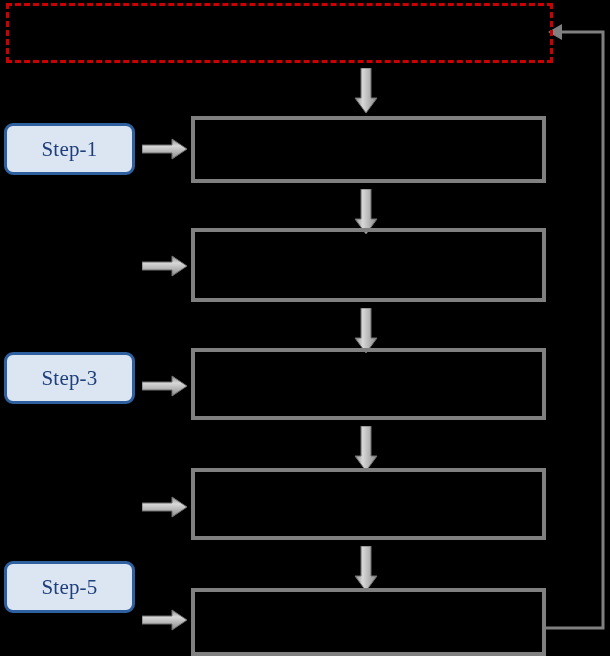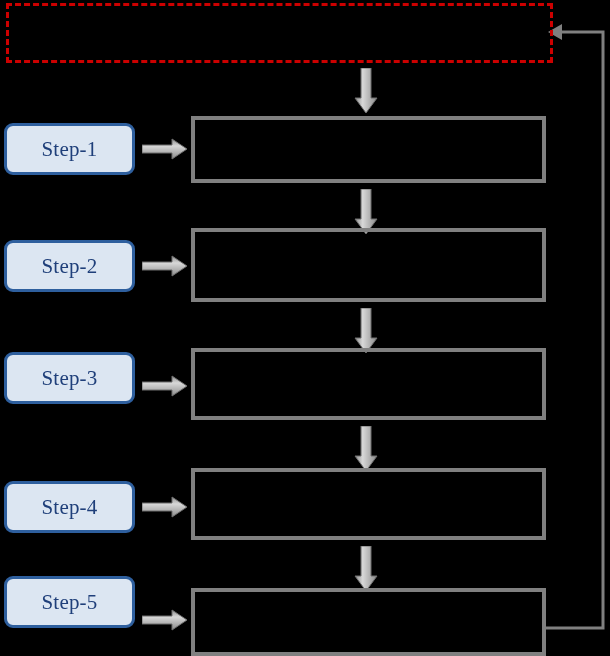--- a/index.html
+++ b/index.html
@@ -127,23 +127,20 @@
     <polygon points="0,7 30,7 30,1 45,11 30,21 30,15 0,15" fill="url(#gr1)" stroke="#6e6e6e" stroke-width="1"></polygon>
   </svg>
   <div class="content-box" style="top:116px; height:67px">
     <span></span>
   </div>
 
   <svg class="arrow-down" style="top:189px" viewBox="0 0 28 46" xmlns="http://www.w3.org/2000/svg">
     <polygon points="9,0 19,0 19,30 25,30 14,45 3,30 9,30" fill="url(#gd1)" stroke="#6e6e6e" stroke-width="1"></polygon>
   </svg>
 
-  <div class="step-pill" style="top:240px">
-    <span>Step-2</span>
-  </div>
   <svg class="arrow-right" style="top:255px" viewBox="0 0 46 22" xmlns="http://www.w3.org/2000/svg">
     <polygon points="0,7 30,7 30,1 45,11 30,21 30,15 0,15" fill="url(#gr1)" stroke="#6e6e6e" stroke-width="1"></polygon>
   </svg>
   <div class="content-box" style="top:228px; height:74px">
     <span></span>
   </div>
 
   <svg class="arrow-down" style="top:308px" viewBox="0 0 28 46" xmlns="http://www.w3.org/2000/svg">
     <polygon points="9,0 19,0 19,30 25,30 14,45 3,30 9,30" fill="url(#gd1)" stroke="#6e6e6e" stroke-width="1"></polygon>
   </svg>
@@ -155,35 +152,32 @@
     <polygon points="0,7 30,7 30,1 45,11 30,21 30,15 0,15" fill="url(#gr1)" stroke="#6e6e6e" stroke-width="1"></polygon>
   </svg>
   <div class="content-box" style="top:348px; height:72px">
     <span></span>
   </div>
 
   <svg class="arrow-down" style="top:426px" viewBox="0 0 28 46" xmlns="http://www.w3.org/2000/svg">
     <polygon points="9,0 19,0 19,30 25,30 14,45 3,30 9,30" fill="url(#gd1)" stroke="#6e6e6e" stroke-width="1"></polygon>
   </svg>
 
-  <div class="step-pill" style="top:481px">
-    <span>Step-4</span>
-  </div>
   <svg class="arrow-right" style="top:496px" viewBox="0 0 46 22" xmlns="http://www.w3.org/2000/svg">
     <polygon points="0,7 30,7 30,1 45,11 30,21 30,15 0,15" fill="url(#gr1)" stroke="#6e6e6e" stroke-width="1"></polygon>
   </svg>
   <div class="content-box" style="top:468px; height:72px">
     <span></span>
   </div>
 
   <svg class="arrow-down" style="top:546px" viewBox="0 0 28 46" xmlns="http://www.w3.org/2000/svg">
     <polygon points="9,0 19,0 19,30 25,30 14,45 3,30 9,30" fill="url(#gd1)" stroke="#6e6e6e" stroke-width="1"></polygon>
   </svg>
 
-  <div class="step-pill" style="top:576px">
+  <div class="step-pill" style="top:561px">
     <span>Step-5</span>
   </div>
   <svg class="arrow-right" style="top:609px" viewBox="0 0 46 22" xmlns="http://www.w3.org/2000/svg">
     <polygon points="0,7 30,7 30,1 45,11 30,21 30,15 0,15" fill="url(#gr1)" stroke="#6e6e6e" stroke-width="1"></polygon>
   </svg>
   <div class="content-box" style="top:588px; height:68px">
     <span></span>
   </div>
 
 </div>

